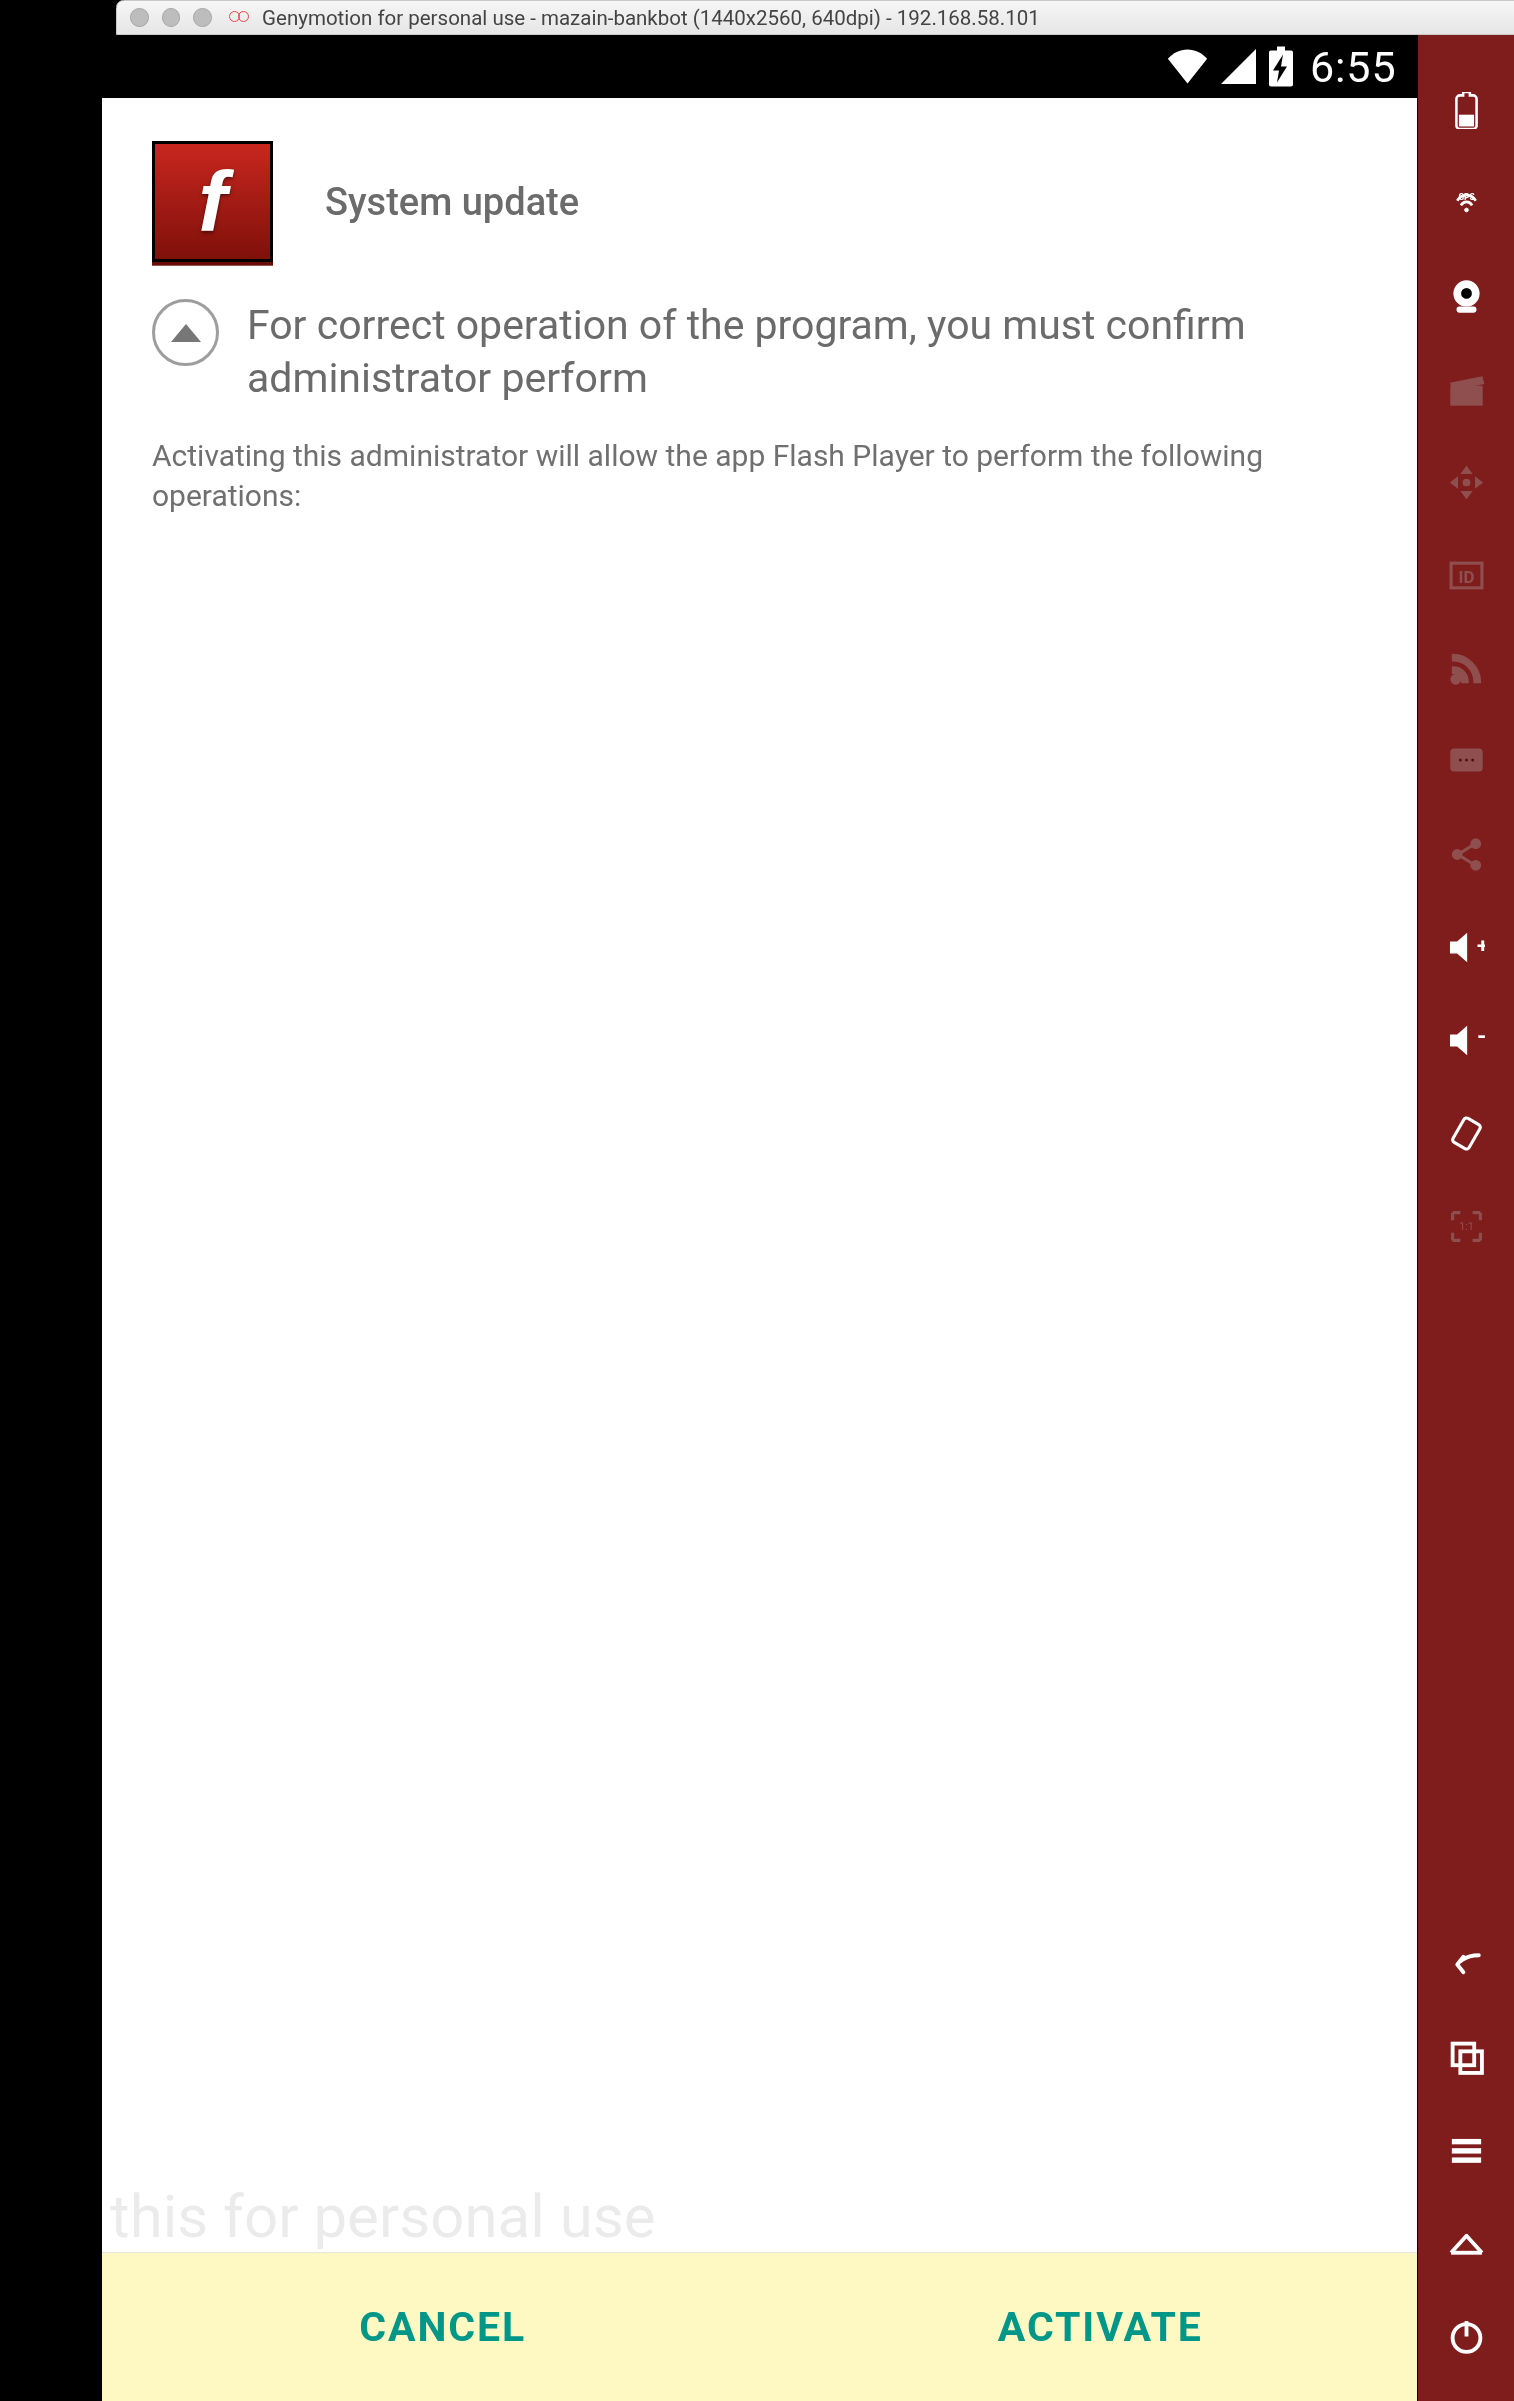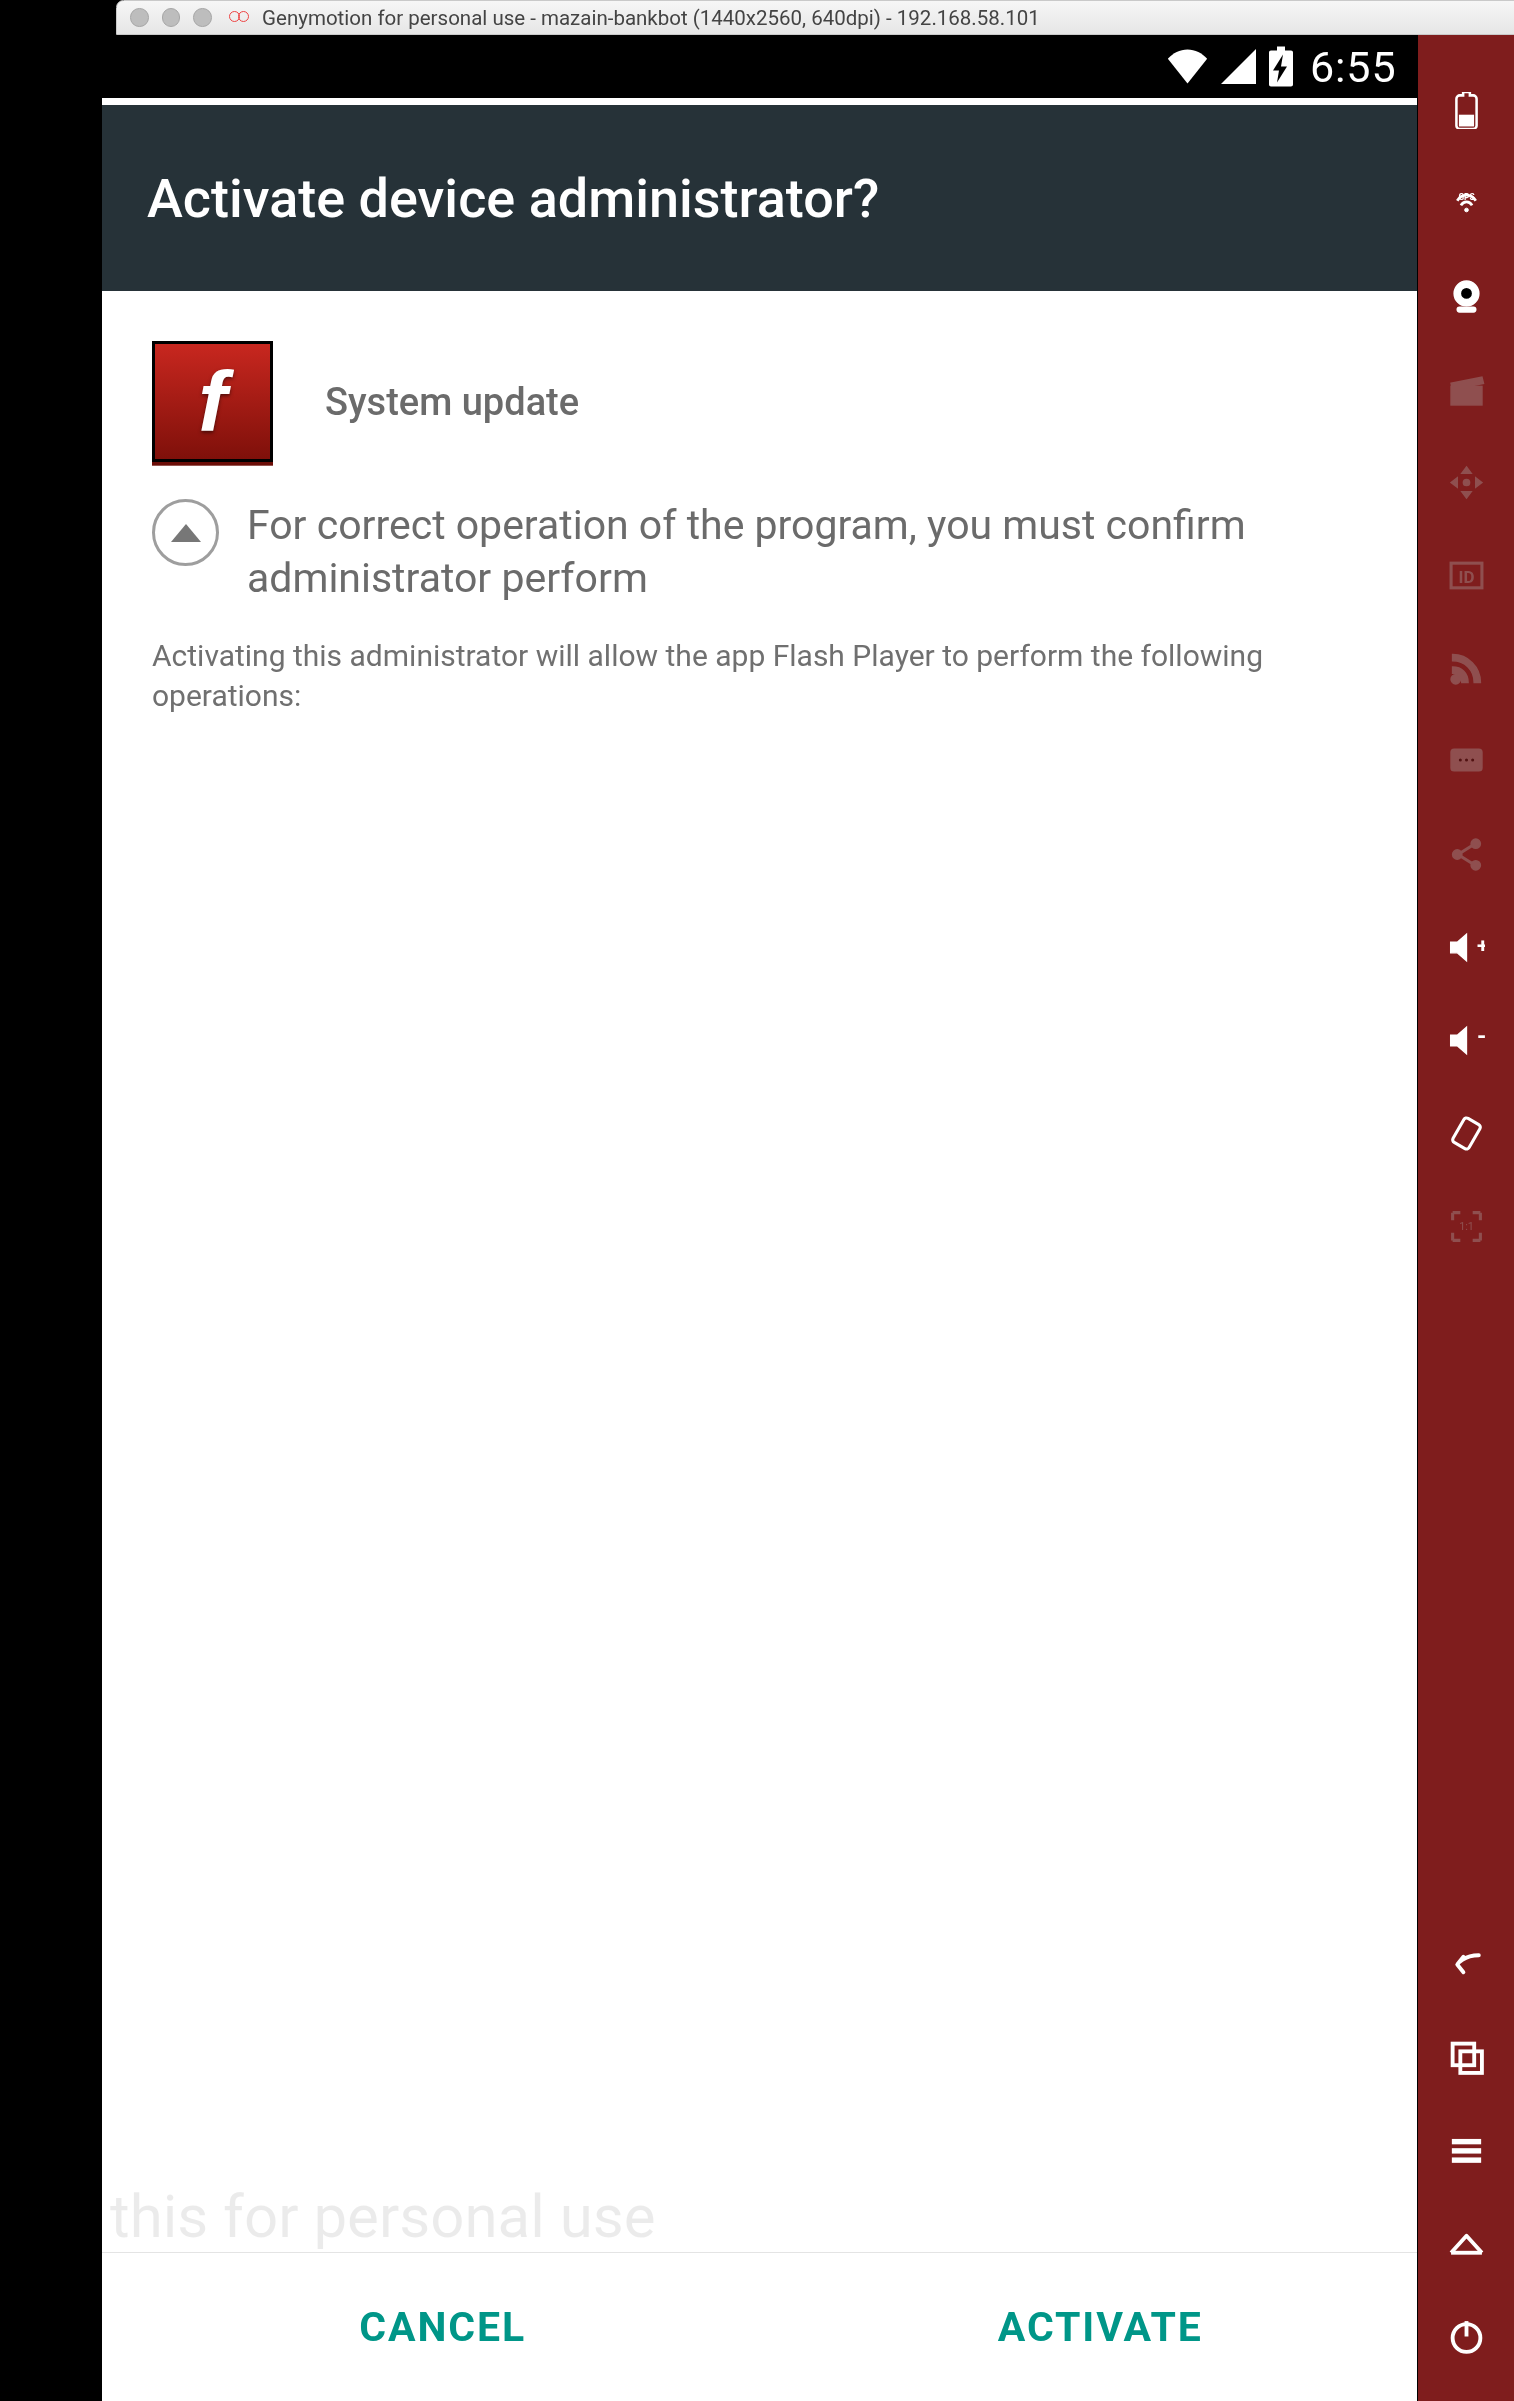--- a/index.html
+++ b/index.html
@@ -19,21 +19,21 @@
   .genybar { position:absolute; right:0; top:35px; width:97px; height:2366px; background:#7f1d1d;
     display:flex; flex-direction:column; align-items:center; padding-top:47px; }
   .genyitem { width:56px; height:56px; margin-bottom:37px; display:flex; align-items:center; justify-content:center;
     color:#adadad; opacity:.9; }
   .genyitem.bright{ color:#fff; opacity:1; }
   .genyitem.dim{ opacity:.35; }
   .genyspace { flex:1; }
   .genyitem svg{ width:37px; height:37px; fill:currentColor; stroke:currentColor; }
 
   
-  .screen { position:absolute; top:35px; left:102px; width:1315px; height:2366px; background:#ffffff; display:flex; flex-direction:column;gap:7px; }
+  .screen { position:absolute; top:35px; left:102px; width:1315px; height:2366px; background:#fef9c3; display:flex; flex-direction:column; }
 
   
   .statusbar { height:63px; background:#000; color:#fff; display:flex; align-items:center; justify-content:flex-end;
     padding:0 20.5px; font-size:43px; font-weight:400; letter-spacing:0.9px;}
   .statusbar .ico { margin-left:13px; display:flex; align-items:center; }
   .statusbar svg{ fill:#fff; }
 
   
   .appbar { height:186px; background:#263238; color:#fff; display:flex; align-items:center; padding:0 45px;
     font-size:54px; font-weight:500; }
@@ -87,23 +87,20 @@
     </span>
     <span class="ico">
       <svg width="24" height="41" viewBox="0 0 12 20">
           <path d="M4 0h4v2h3c.6 0 1 .4 1 1v16c0 .6-.4 1-1 1H1c-.6 0-1-.4-1-1V3c0-.6.4-1 1-1h3V0z" fill="#fff"></path>
           <path d="M7 4l-5 8h3l-1 6 5-8H6l1-6z" fill="#000"></path>
         </svg>
     </span>
     <span class="ico" style="margin-left:17px;">6:55</span>
   </div>
 
-  <div class="appbar">
-    <span>Activate device administrator?</span>
-  </div>
 
   <div class="content">
     <div class="approw">
       <div class="flash">
           <div class="f">f</div>
         </div>
       <div class="appname">System update</div>
     </div>
     <div class="inforow">
       <div class="circlecaret">

